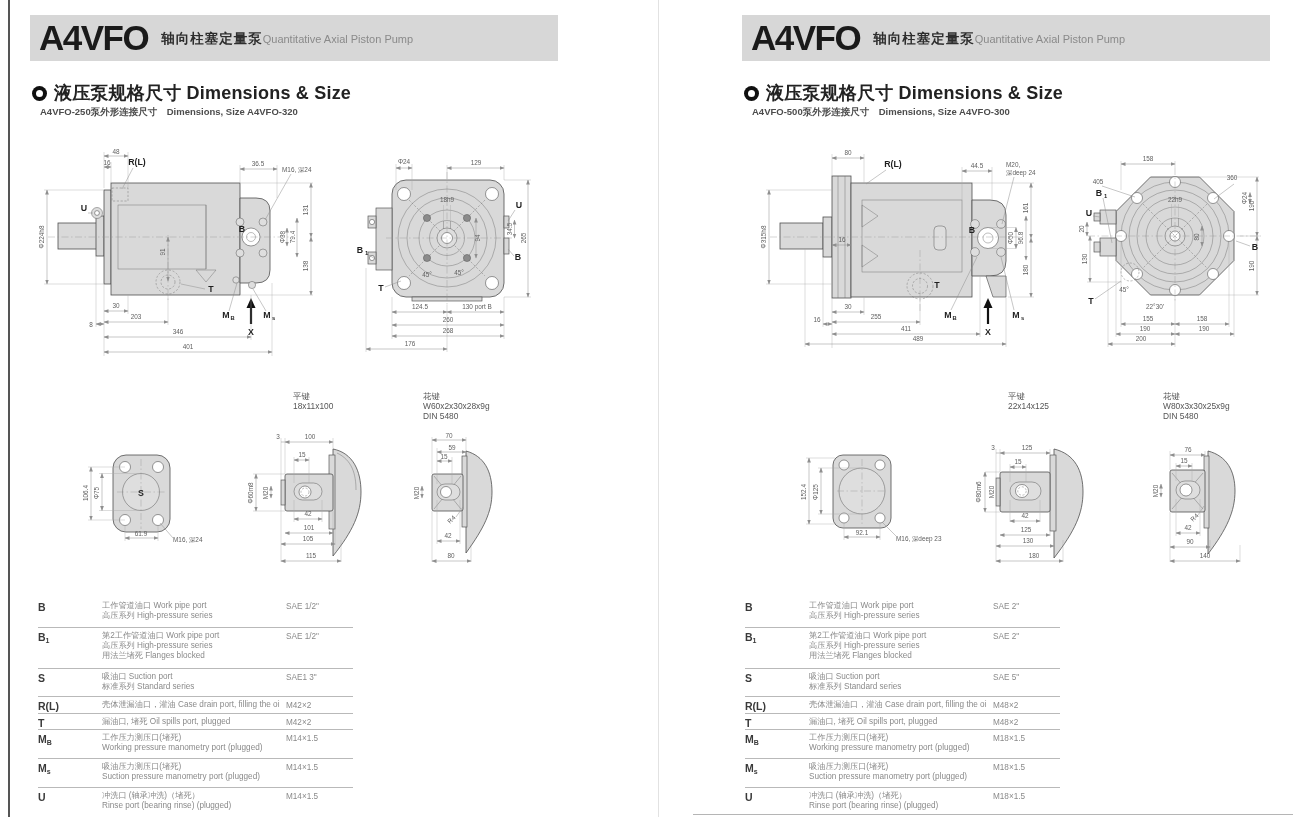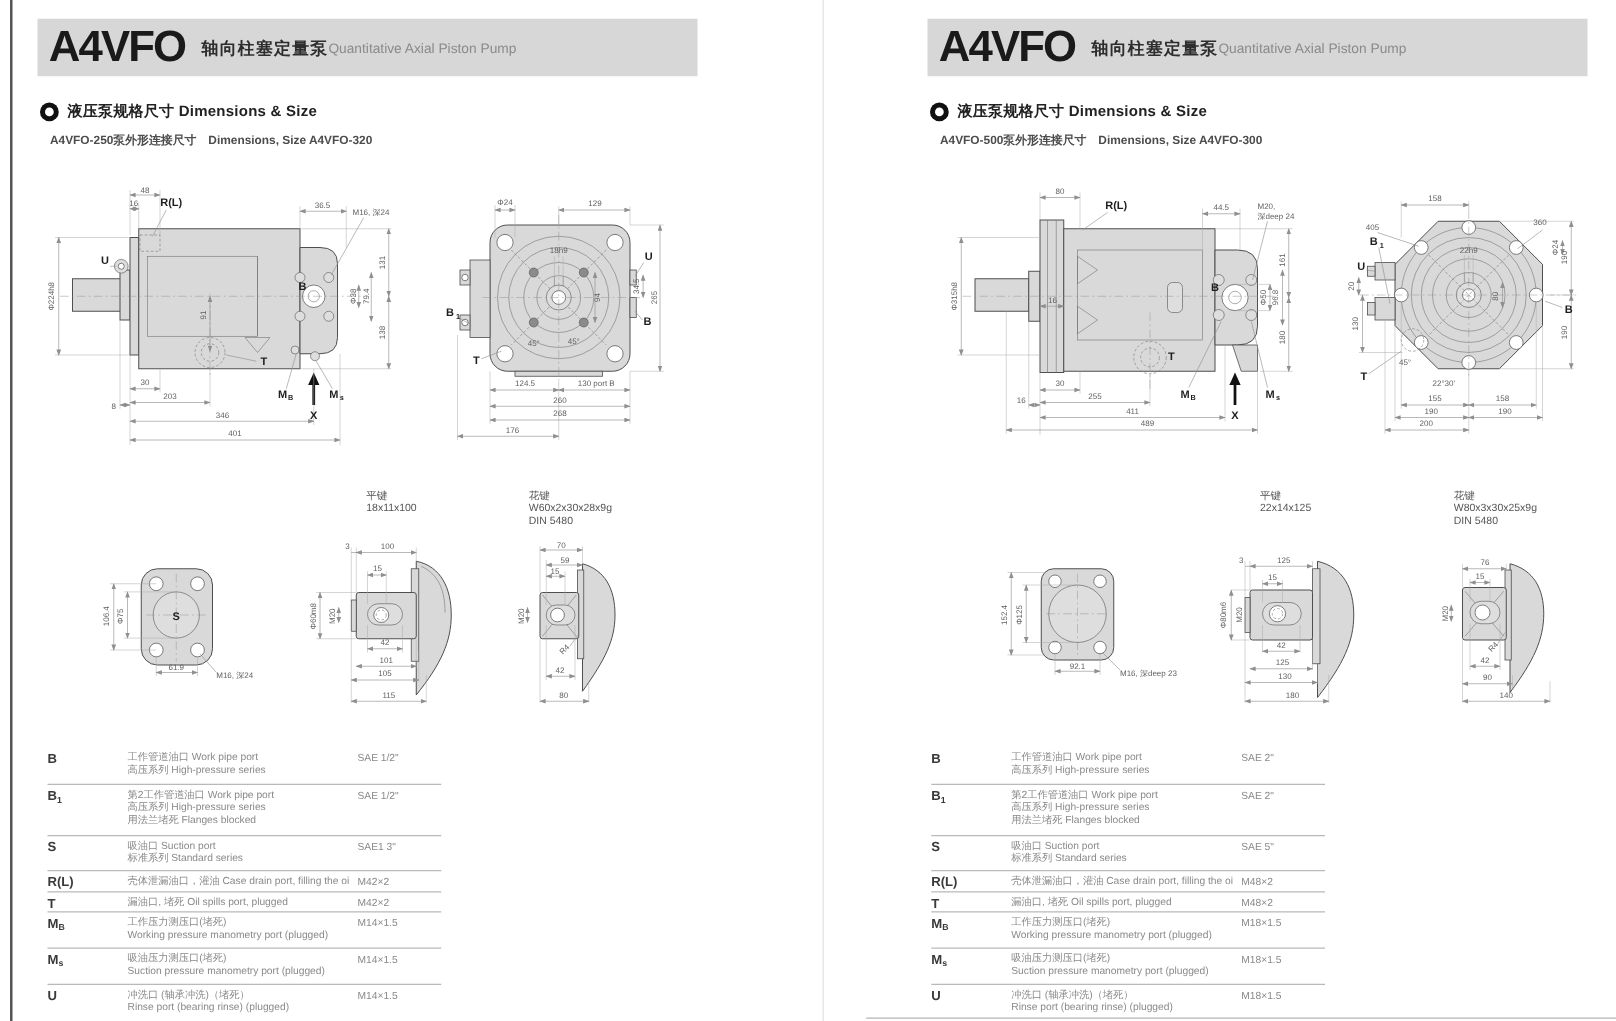--- a/index.html
+++ b/index.html
@@ -12,21 +12,21 @@
   .hbar{position:absolute;top:15px;height:46px;width:528px;background:#d7d7d7;
         display:flex;align-items:center;gap:13px;padding-left:9px;box-sizing:border-box}
   .model{font-size:35px;font-weight:900;color:#1a1a1a;letter-spacing:-1.5px}
   .htxt{display:flex;flex-direction:row;justify-content:center;padding-top:2px}
   .hcn{font-size:13.5px;font-weight:bold;color:#2e2e2e;letter-spacing:1px}
   .hen{font-size:11px;color:#8a8a8a;margin-top:3px}
 
   .sect{position:absolute;top:81px;display:flex;align-items:center}
   .bullet{width:15px;height:15px;border-radius:50%;background:#101010;position:relative;margin-right:7px;flex:0 0 auto}
   .bullet::after{content:'';position:absolute;left:4px;top:4px;right:4px;bottom:4px;background:#fff;border-radius:50%}
-  .stitle{font-size:12px;font-weight:bold;color:#222;letter-spacing:.2px}
+  .stitle{font-size:18px;font-weight:bold;color:#222;letter-spacing:.2px}
   .subt{position:absolute;top:106px;font-size:9.5px;font-weight:bold;color:#4c4c4c}
 
   .draw{position:absolute;left:0;top:0}
   .draw .body{fill:#d9d9d9;stroke:#4f4f4f;stroke-width:.8}
   .draw .body2{fill:#d9d9d9;stroke:#4f4f4f;stroke-width:.65}
   .draw .det{fill:none;stroke:#6e6e6e;stroke-width:.45}
   .draw .detf{fill:#dedede;stroke:#5a5a5a;stroke-width:.5}
   .draw .hole{fill:#fff;stroke:#555;stroke-width:.6}
   .draw .screw{fill:#8b8b8b;stroke:#555;stroke-width:.5}
   .draw .dim{stroke:#8f8f8f;stroke-width:.5;fill:none}

